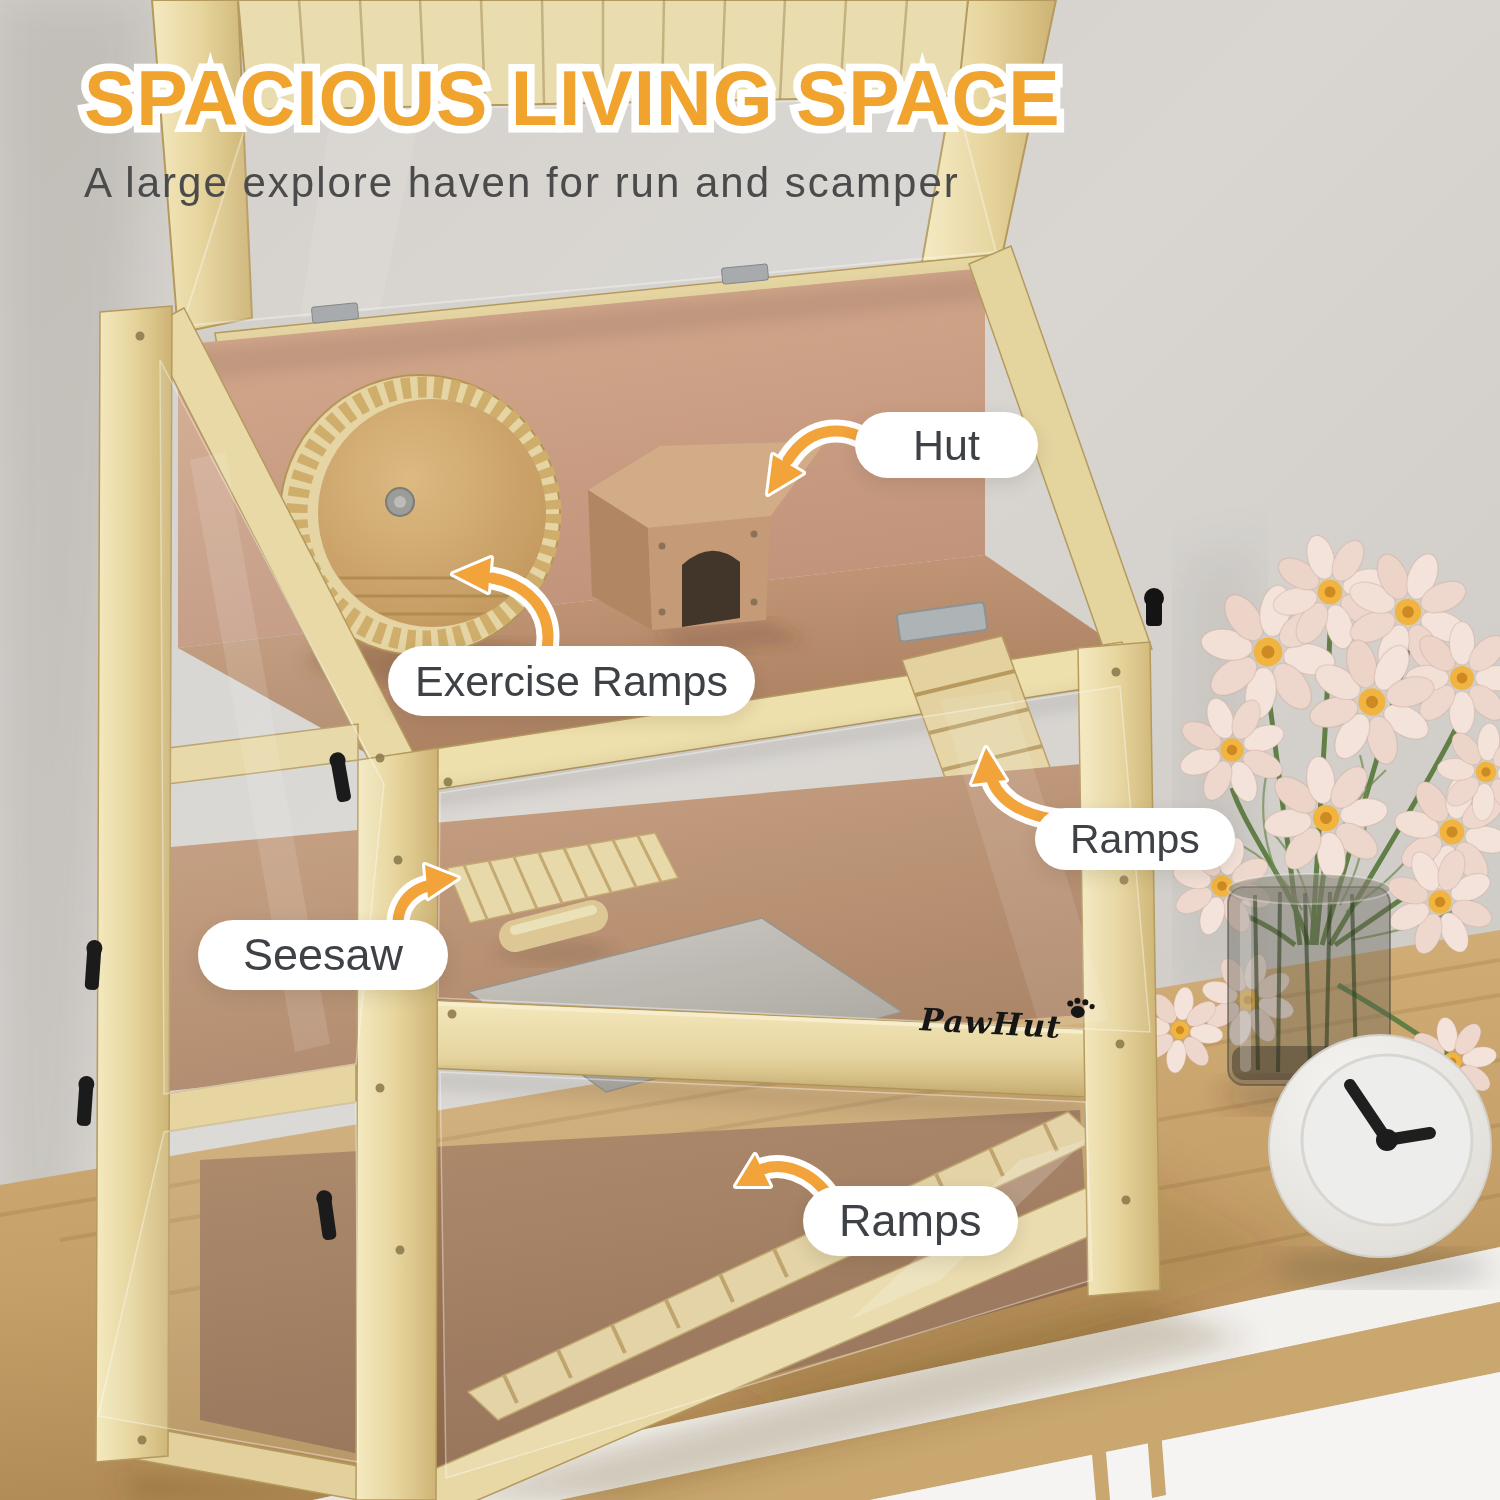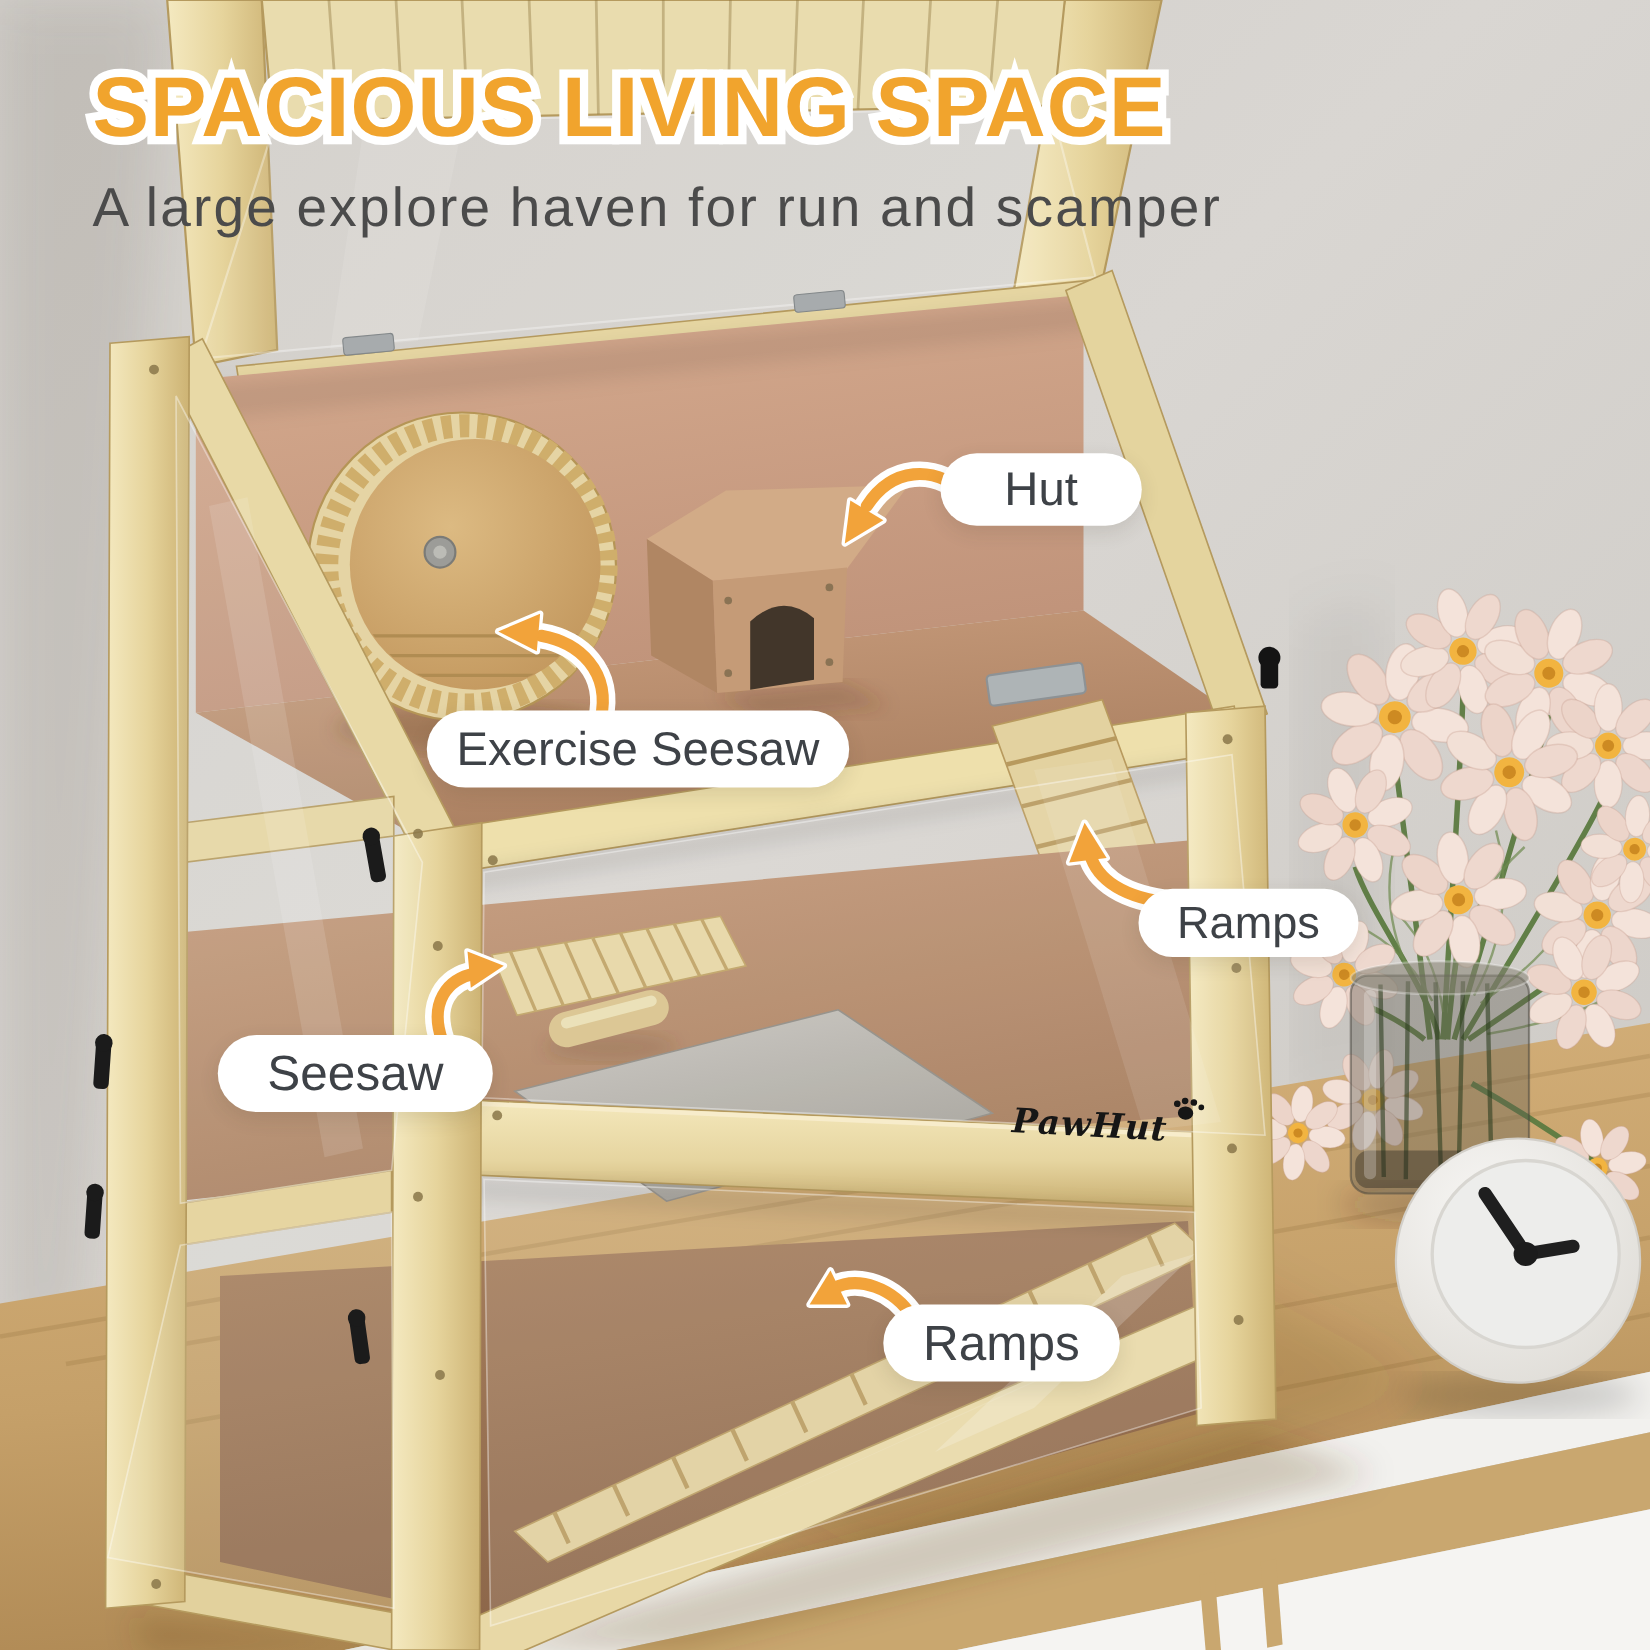--- a/index.html
+++ b/index.html
@@ -5,29 +5,29 @@
   html,body{margin:0;padding:0;background:#e8e8e8;}
   .stage{position:relative;width:1500px;height:1500px;margin:0 auto;overflow:hidden;
          background:#d5d2ce;font-family:"Liberation Sans",sans-serif;}
   .scene{position:absolute;left:0;top:0;width:1500px;height:1500px;display:block;}
   
   .headline{position:absolute;left:84px;top:20px;margin-top:38px;}
   .title-wrap{position:relative;}
   .title{font-weight:700;font-size:77px;line-height:1.05;letter-spacing:1px;white-space:nowrap;}
   .title-stroke{position:absolute;left:0;top:0;color:#fff;-webkit-text-stroke:15px #ffffff;paint-order:stroke fill;}
   .title-fill{position:relative;color:#F1A42D;}
-  .subtitle{margin-top:20px;font-size:50px;color:#4b4b4b;letter-spacing:2px;white-space:nowrap;}
+  .subtitle{margin-top:20px;font-size:42px;color:#4b4b4b;letter-spacing:2px;white-space:nowrap;}
   
   .pill{position:absolute;display:inline-flex;align-items:center;justify-content:center;
         background:#ffffff;border-radius:44px;color:#3e4247;white-space:nowrap;
         box-shadow:0 6px 18px rgba(60,50,30,.12);}
   #pill-hut{left:855px;top:412px;height:66px;padding:0 58px;font-size:43px;}
   #pill-wheel{left:388px;top:646px;height:70px;padding:0 27px;font-size:43px;}
   #pill-ramps-upper{left:1035px;top:808px;height:62px;padding:0 35px;font-size:41px;}
-  #pill-seesaw{left:198px;top:941px;height:70px;padding:0 45px;font-size:45px;}
+  #pill-seesaw{left:198px;top:920px;height:70px;padding:0 45px;font-size:45px;}
   #pill-ramps-lower{left:803px;top:1186px;height:70px;padding:0 36px;font-size:45px;}
   .arrows{position:absolute;left:0;top:0;width:1500px;height:1500px;pointer-events:none;}
   
   .brand{position:absolute;left:920px;top:1006px;transform:rotate(3.2deg);
          font-family:"DejaVu Serif",serif;font-style:italic;font-weight:700;
          font-size:31px;color:#161616;letter-spacing:1px;display:flex;align-items:flex-start;gap:4px;}
   .brand svg{margin-top:-14px;}
 </style>
 </head>
 <body>
@@ -383,21 +383,21 @@
         <path d="M830,1198 C812,1170 780,1160 758,1171" stroke="#F2A33A" stroke-width="11"></path>
         <polygon points="736,1186 755,1155 770,1186" fill="#F2A33A"></polygon>
       </g>
     </g>
   </svg>
 
   <div class="pill" id="pill-hut">
     <span>Hut</span>
   </div>
   <div class="pill" id="pill-wheel">
-    <span>Exercise Seesaw</span>
+    <span>Exercise Ramps</span>
   </div>
   <div class="pill" id="pill-ramps-upper">
     <span>Ramps</span>
   </div>
   <div class="pill" id="pill-seesaw">
     <span>Seesaw</span>
   </div>
   <div class="pill" id="pill-ramps-lower">
     <span>Ramps</span>
   </div>

